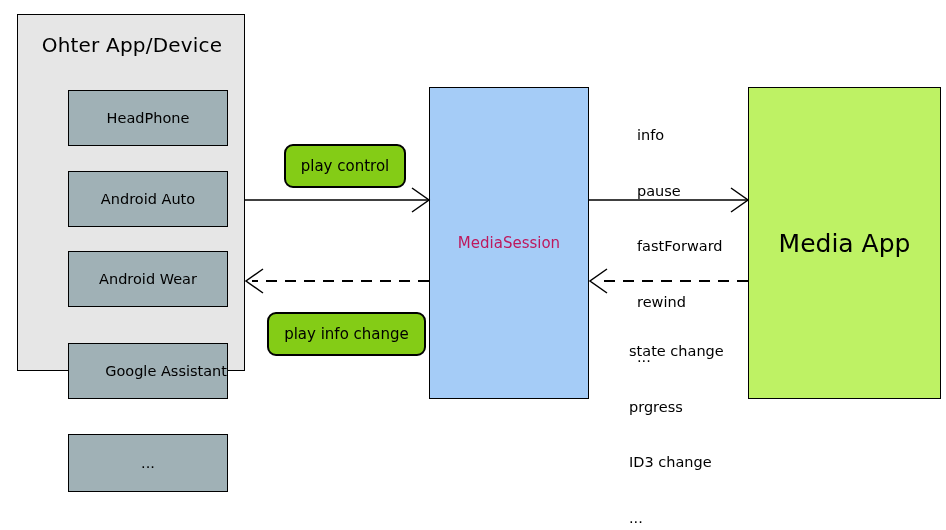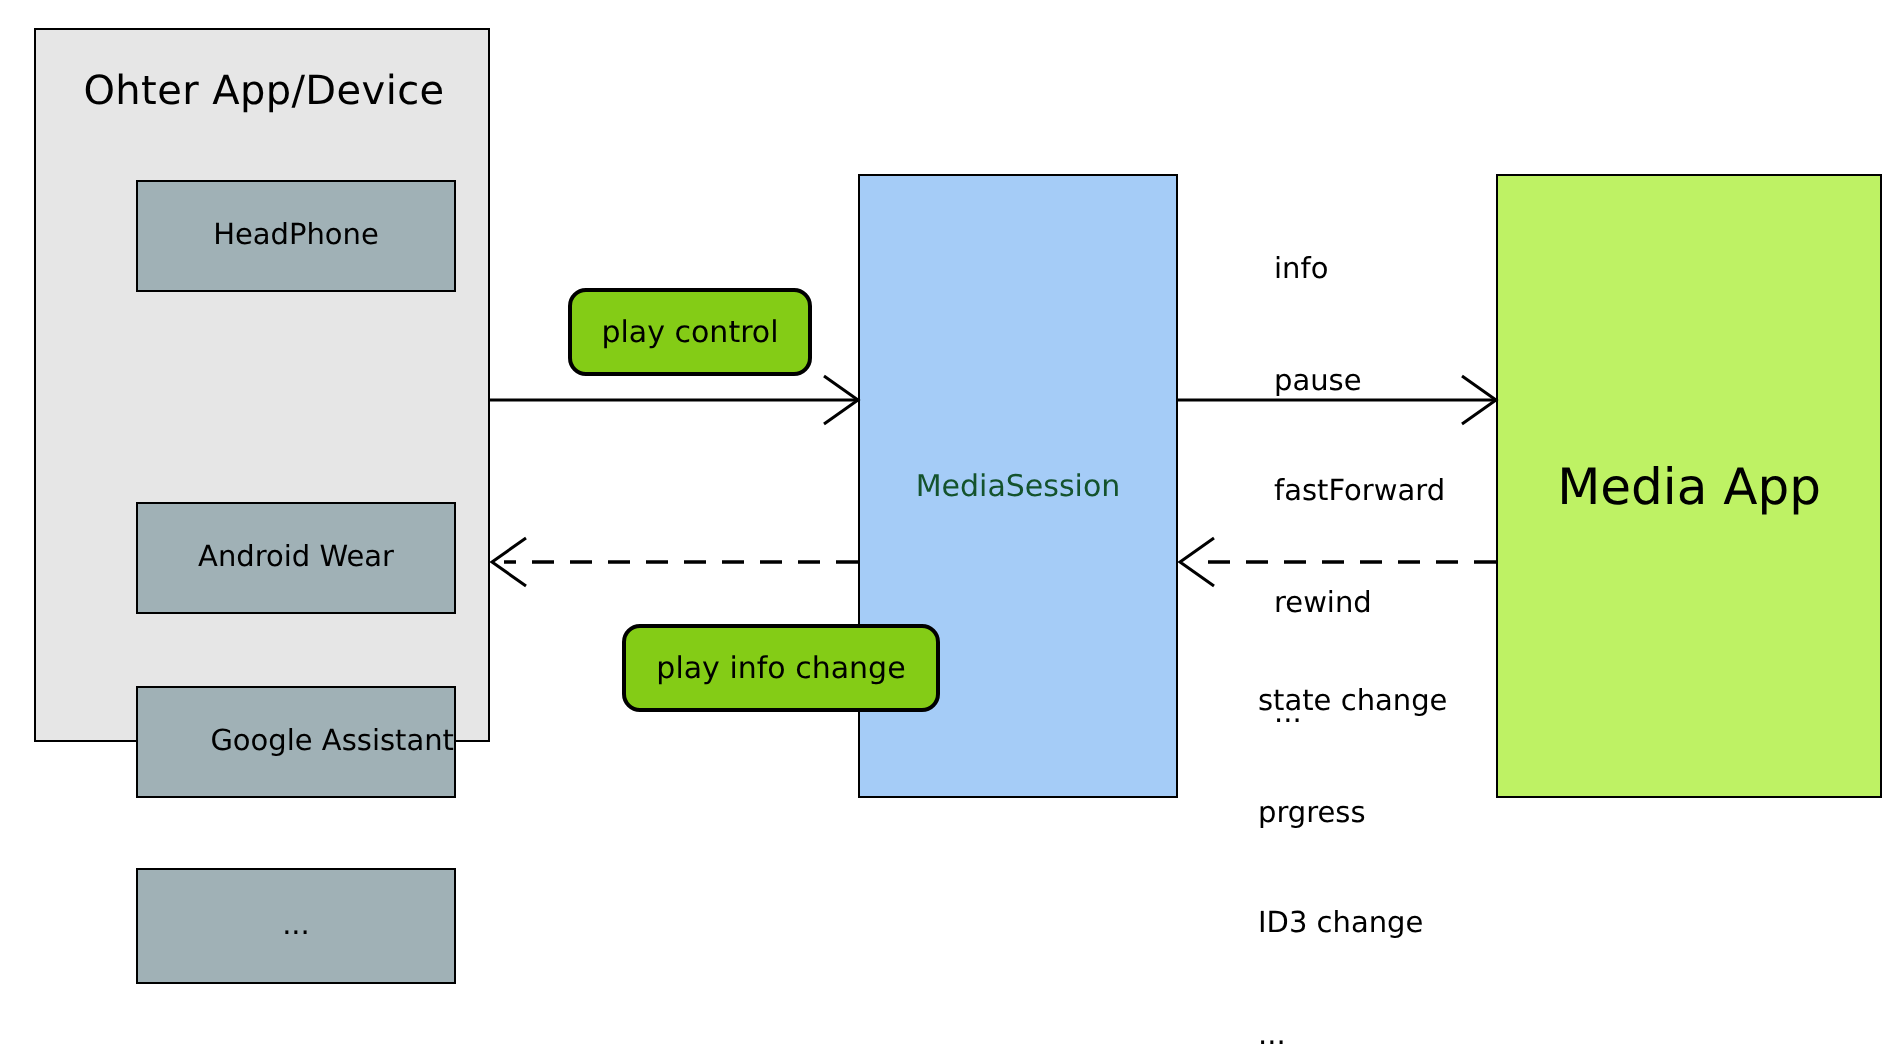--- a/index.html
+++ b/index.html
@@ -66,21 +66,21 @@
     top: 87px;
     width: 160px;
     height: 312px;
     background: #a5ccf7;
     border: 1.6px solid #000000;
     box-sizing: border-box;
     display: flex;
     align-items: center;
     justify-content: center;
     font-size: 15px;
-    color: #14532d;
+    color: #be185d;
   }
 
   
   .mediaapp-box {
     position: absolute;
     left: 748px;
     top: 87px;
     width: 193px;
     height: 312px;
     background: #bef264;
@@ -110,21 +110,20 @@
     left: 284px;
     top: 144px;
     width: 122px;
     height: 44px;
   }
   .callout-play-info {
     left: 267px;
     top: 312px;
     width: 159px;
     height: 44px;
-    margin-left: 44px;
   }
 
   
   .arrows {
     position: absolute;
     left: 0;
     top: 0;
     width: 946px;
     height: 530px;
     pointer-events: none;
@@ -146,20 +145,23 @@
 <body>
 
 <div id="canvas">
 
   <div class="device-panel">
     <div class="panel-title">Ohter App/Device</div>
 
     <div class="device-box db0">
       <span>HeadPhone</span>
     </div>
+    <div class="device-box db1">
+      <span>Android Auto</span>
+    </div>
     <div class="device-box db2">
       <span>Android Wear</span>
     </div>
     <div class="device-box db3">
       <span>Google Assistant</span>
     </div>
     <div class="device-box db4">
       <span>...</span>
     </div>
   </div>

